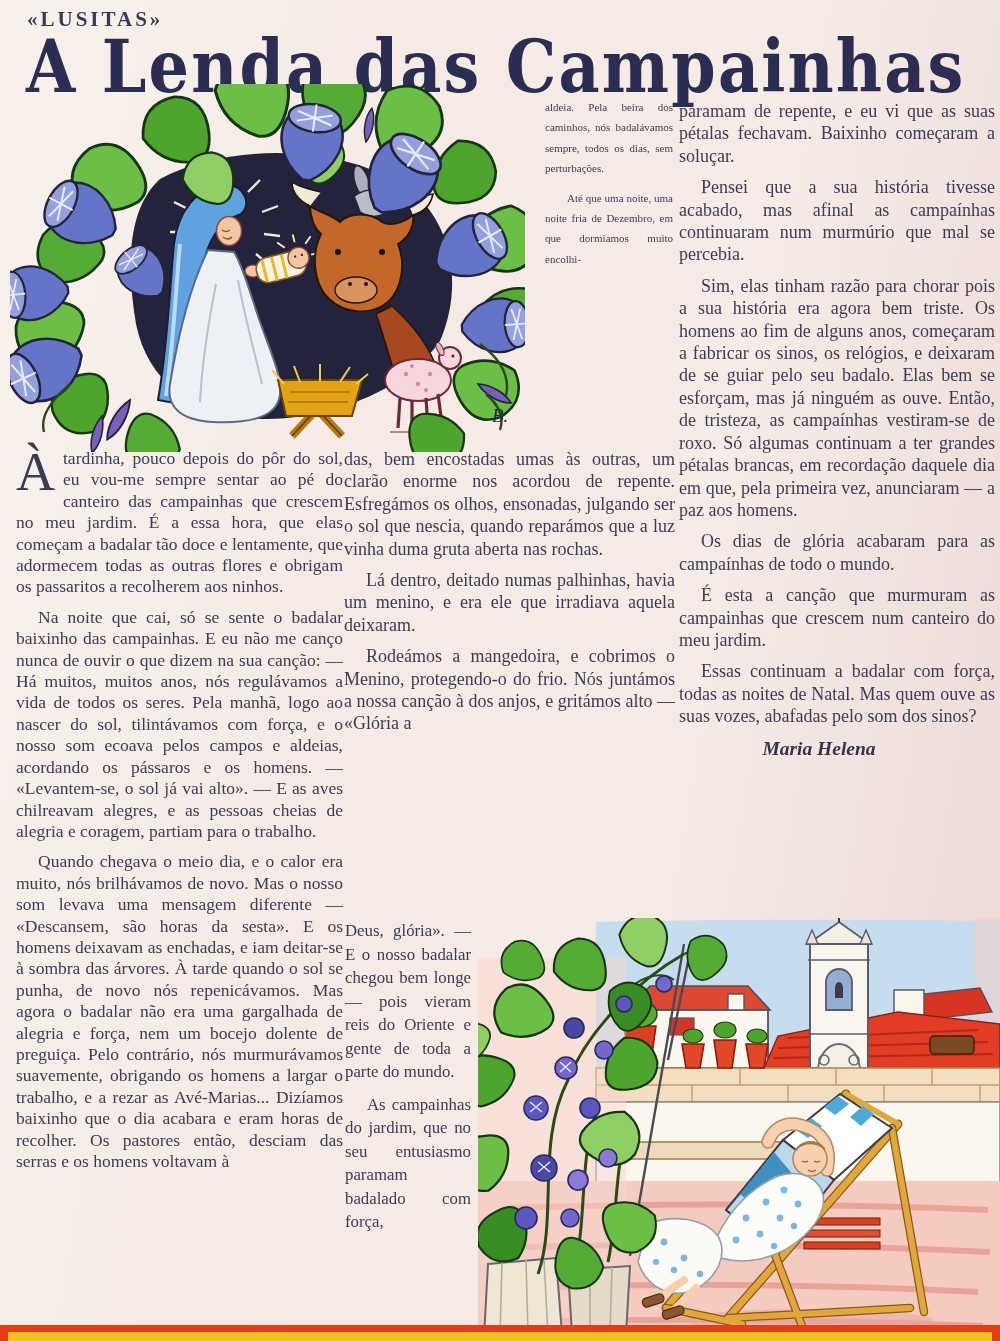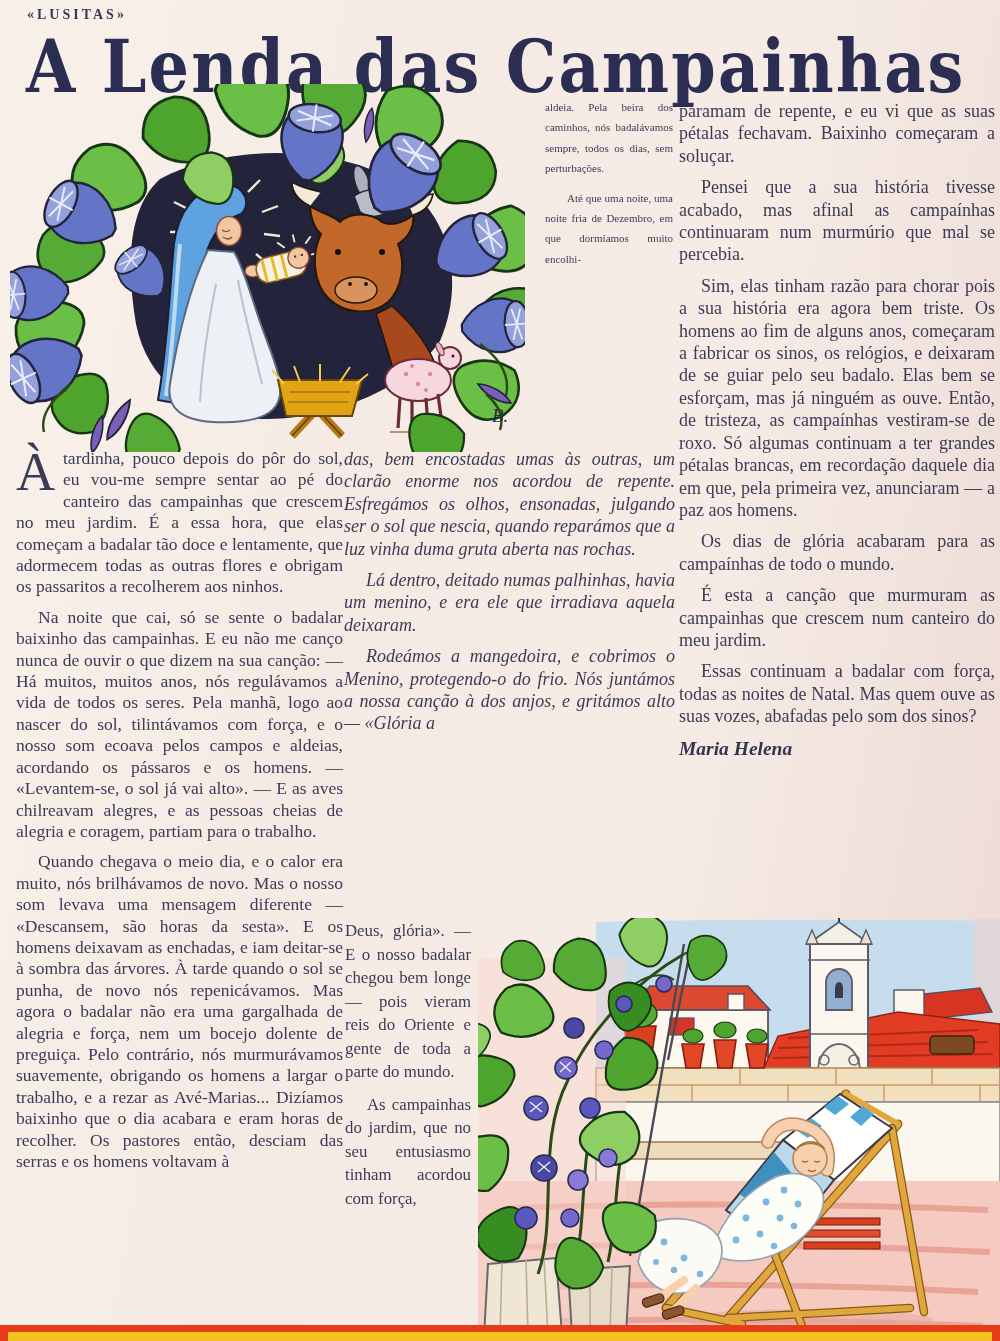--- a/index.html
+++ b/index.html
@@ -1,35 +1,35 @@
 <!DOCTYPE html>
 <html><head>
 <meta charset="utf-8">
 <style>
   html,body{margin:0;padding:0;background:#888;}
   .page{
     position:relative;width:1000px;height:1341px;overflow:hidden;
     background:linear-gradient(100deg,#f8f1ea 0%,#f5ebe4 35%,#f6ece5 65%,#efdfda 88%,#eedad6 100%);
     font-family:"Liberation Serif", serif;color:#3b3b56;
   }
-  .masthead{position:absolute;left:27px;top:7px;font-size:14px;font-weight:bold;
+  .masthead{position:absolute;left:27px;top:7px;font-size:21px;font-weight:bold;
     letter-spacing:3px;color:#3a3a56;}
   .title{position:absolute;left:26px;top:24px;font-family:"DejaVu Serif",serif;
     font-weight:bold;font-size:60px;color:#2b2e52;letter-spacing:2px;white-space:nowrap;
     transform:scale(1.06,1.22);transform-origin:left top;}
   .col{position:absolute;text-align:justify;}
   .col p{margin:0 0 9px 0;}
   .col p.ind{text-indent:22px;}
   .col1{left:16px;top:448px;width:327px;font-size:17.5px;line-height:21.4px;}
   .col2top{left:545px;top:97px;width:128px;font-size:11px;line-height:20.4px;}
-  .col2mid{left:344px;top:448px;width:331px;font-size:18px;line-height:22.4px;font-style:italic;}
+  .col2mid{left:344px;top:448px;width:331px;font-size:18px;line-height:22.4px;}
   .col2bot{left:345px;top:919px;width:126px;font-size:16.8px;line-height:23.5px;}
   .col3{left:679px;top:100px;width:316px;font-size:18px;line-height:22.4px;}
   .dropcap{float:left;font-size:54px;line-height:40px;padding:4px 8px 0 0;color:#3b3b56;}
-  .author{margin-top:10px;text-align:left;padding-right:36px;font-style:italic;
+  .author{margin-top:10px;text-align:center;padding-right:36px;font-style:italic;
     font-size:19.5px;font-weight:bold;color:#34344e;}
   .illus{position:absolute;}
   .nativity{left:10px;top:84px;}
   .terrace{left:478px;top:918px;}
   .band{position:absolute;left:0;top:1325px;width:1000px;height:16px;background:#e63c17;z-index:5;}
   .band-inner{position:absolute;left:8px;right:8px;top:7px;height:9px;background:#f1c31c;}
 </style>
 </head>
 <body>
 
@@ -177,21 +177,21 @@
   </div>
 
   <div class="col col2mid">
     <p>das, bem encostadas umas às outras, um clarão enorme nos acordou de repente. Esfregámos os olhos, ensonadas, julgando ser o sol que nescia, quando reparámos que a luz vinha duma gruta aberta nas rochas.</p>
     <p class="ind">Lá dentro, deitado numas palhinhas, havia um menino, e era ele que irradiava aquela deixaram.</p>
     <p class="ind">Rodeámos a mangedoira, e cobrimos o Menino, protegendo-o do frio. Nós juntámos a nossa canção à dos anjos, e gritámos alto — «Glória a</p>
   </div>
 
   <div class="col col2bot">
     <p>Deus, glória». — E o nosso badalar chegou bem longe — pois vieram reis do Oriente e gente de toda a parte do mundo.</p>
-    <p class="ind">As campainhas do jardim, que no seu entusiasmo tinham acordou com força,</p>
+    <p class="ind">As campainhas do jardim, que no seu entusiasmo paramam badalado com força,</p>
   </div>
 
   <div class="col col3">
     <p>paramam de repente, e eu vi que as suas pétalas fechavam. Baixinho começaram a soluçar.</p>
     <p class="ind">Pensei que a sua história tivesse acabado, mas afinal as campaínhas continuaram num murmúrio que mal se percebia.</p>
     <p class="ind">Sim, elas tinham razão para chorar pois a sua história era agora bem triste. Os homens ao fim de alguns anos, começaram a fabricar os sinos, os relógios, e deixaram de se guiar pelo seu badalo. Elas bem se esforçam, mas já ninguém as ouve. Então, de tristeza, as campaínhas vestiram-se de roxo. Só algumas continuam a ter grandes pétalas brancas, em recordação daquele dia em que, pela primeira vez, anunciaram — a paz aos homens.</p>
     <p class="ind">Os dias de glória acabaram para as campaínhas de todo o mundo.</p>
     <p class="ind">É esta a canção que murmuram as campainhas que crescem num canteiro do meu jardim.</p>
     <p class="ind">Essas continuam a badalar com força, todas as noites de Natal. Mas quem ouve as suas vozes, abafadas pelo som dos sinos?</p>
     <div class="author">Maria Helena</div>

